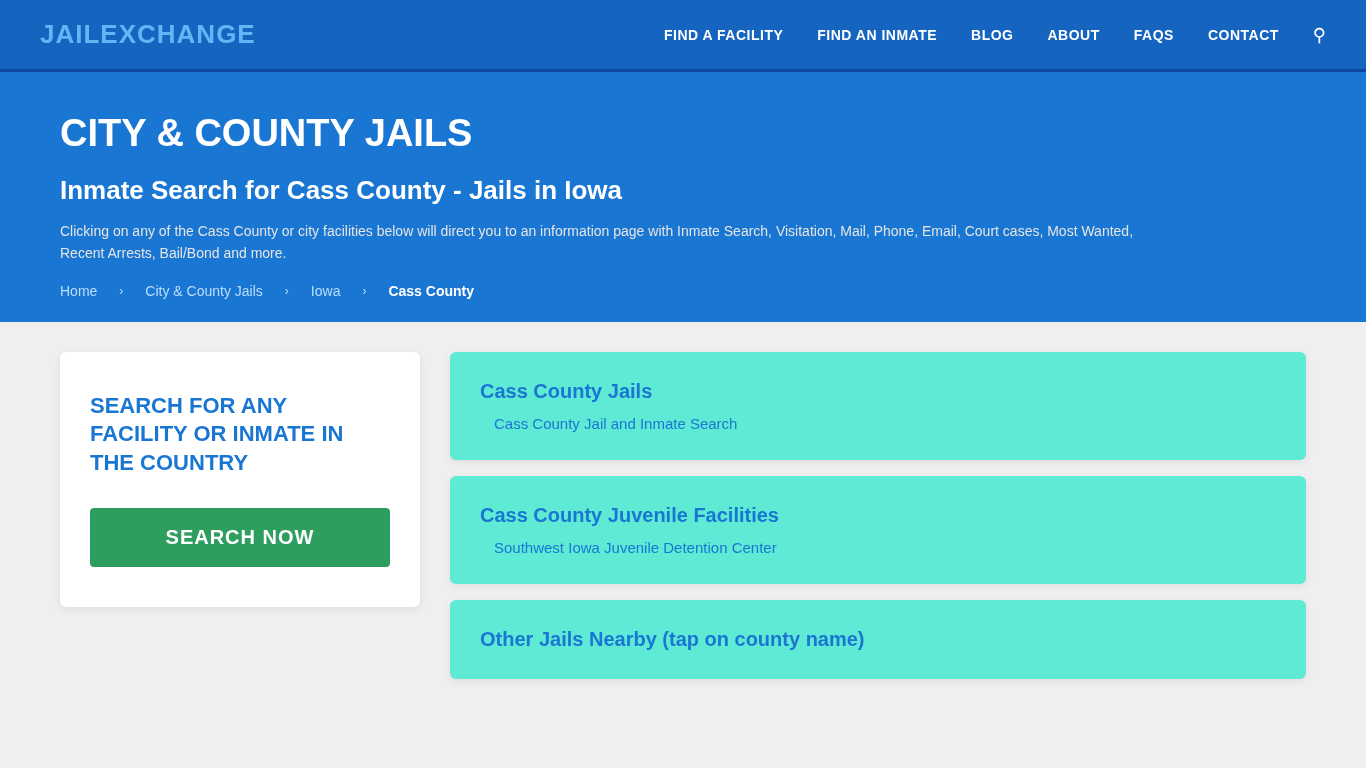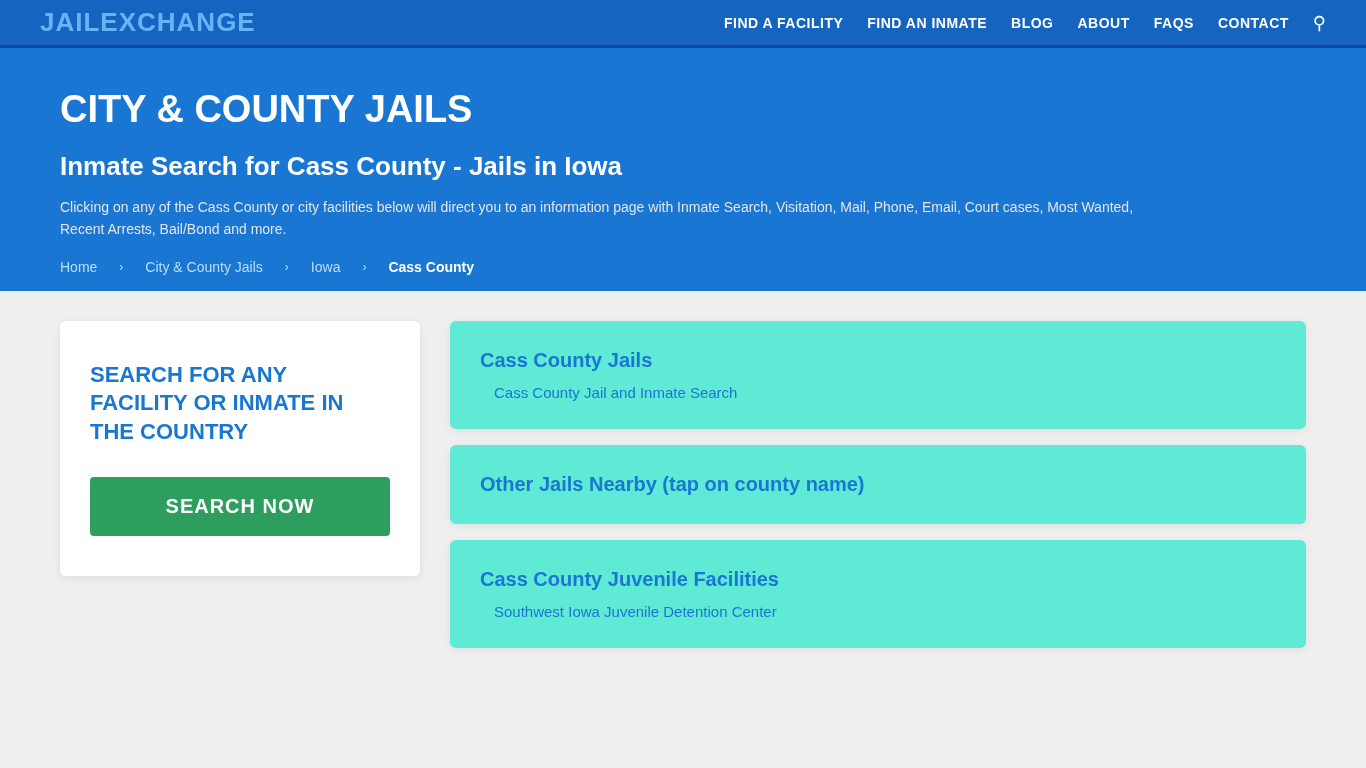--- a/index.html
+++ b/index.html
@@ -5,57 +5,57 @@
     * { margin: 0; padding: 0; box-sizing: border-box; }
     body { font-family: Arial, Helvetica, sans-serif; background: #f0f0f0; }
 
     
     .header {
       background: #1565c0;
       display: flex;
       align-items: center;
       justify-content: space-between;
       padding: 0 40px;
-      height: 48px;
+      height: 72px;
       border-bottom: 3px solid #0d47a1;
     }
     .logo {
       font-size: 26px;
       font-weight: 900;
       color: #fff;
       letter-spacing: 1px;
       text-transform: uppercase;
     }
     .logo span {
       color: #64b5f6;
     }
     .nav {
       display: flex;
       align-items: center;
-      gap: 24px;
+      gap: 34px;
     }
     .nav-item {
       color: #fff;
       font-size: 14px;
       font-weight: 600;
       text-transform: uppercase;
       letter-spacing: 0.5px;
       cursor: pointer;
       white-space: nowrap;
     }
     .nav-search {
       color: #fff;
       font-size: 18px;
       cursor: pointer;
     }
 
     
     .hero {
       background: #1976d2;
-      padding: 40px 60px 16px 60px;
+      padding: 40px 60px 23px 60px;
     }
     .hero-title {
       font-size: 38px;
       font-weight: 900;
       color: #fff;
       text-transform: uppercase;
       margin-bottom: 20px;
     }
     .hero-subtitle {
       font-size: 26px;
@@ -205,23 +205,23 @@
   </aside>
 
   <div class="right-panel">
 
     <div class="card">
       <div class="card-title">Cass County Jails</div>
       <div class="card-link">Cass County Jail and Inmate Search</div>
     </div>
 
     <div class="card">
-      <div class="card-title-other">Other Jails Nearby (tap on county name)</div>
-    </div>
-
-    <div class="card">
       <div class="card-title">Cass County Juvenile Facilities</div>
       <div class="card-link">Southwest Iowa Juvenile Detention Center</div>
     </div>
 
+    <div class="card">
+      <div class="card-title-other">Other Jails Nearby (tap on county name)</div>
+    </div>
+
   </div>
 
 </main>
 
 </body></html>

